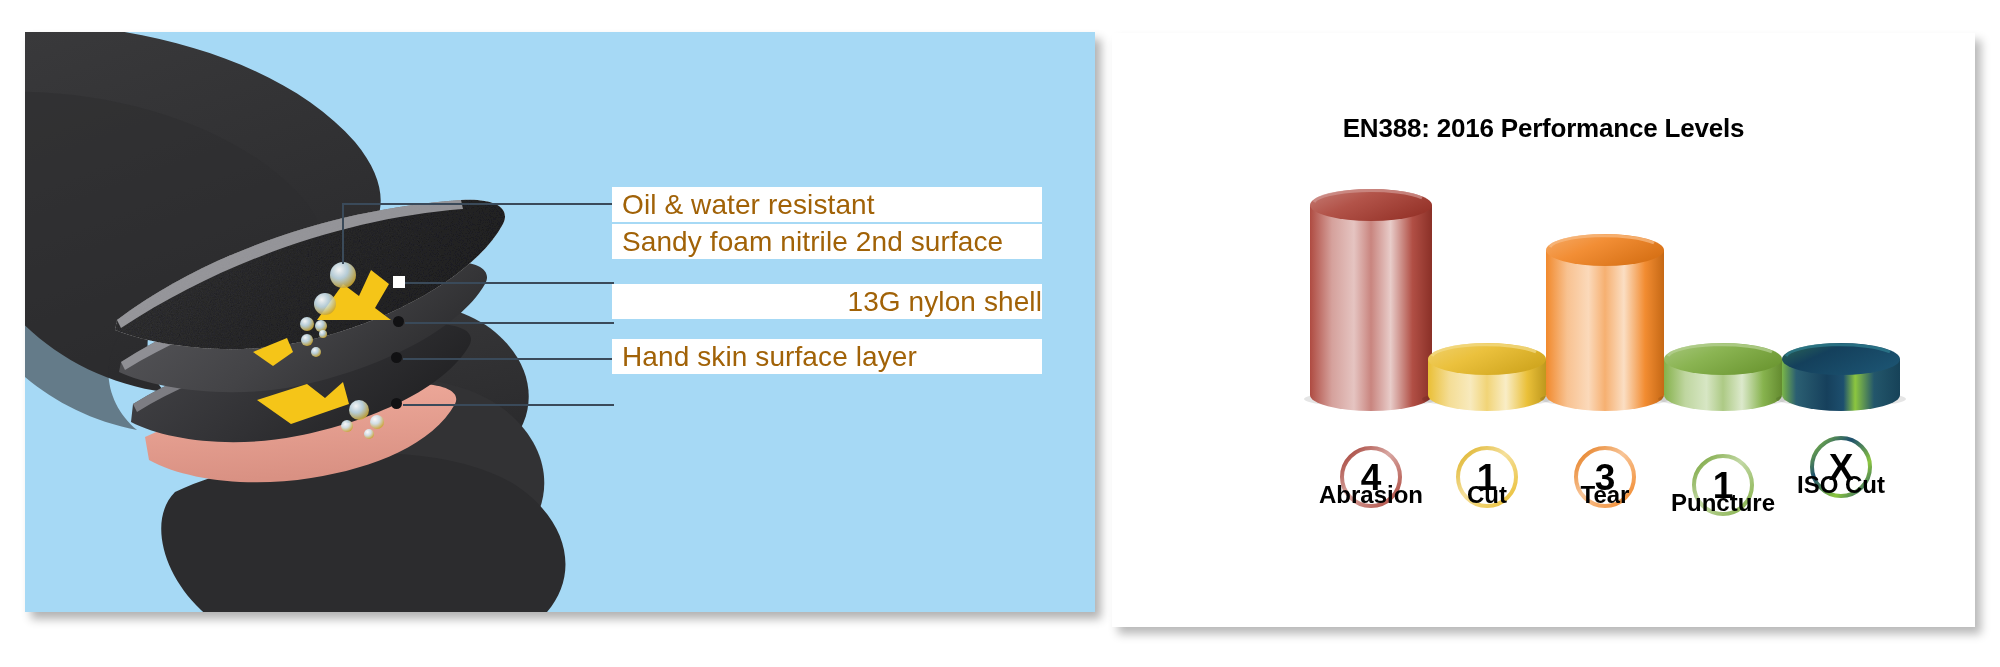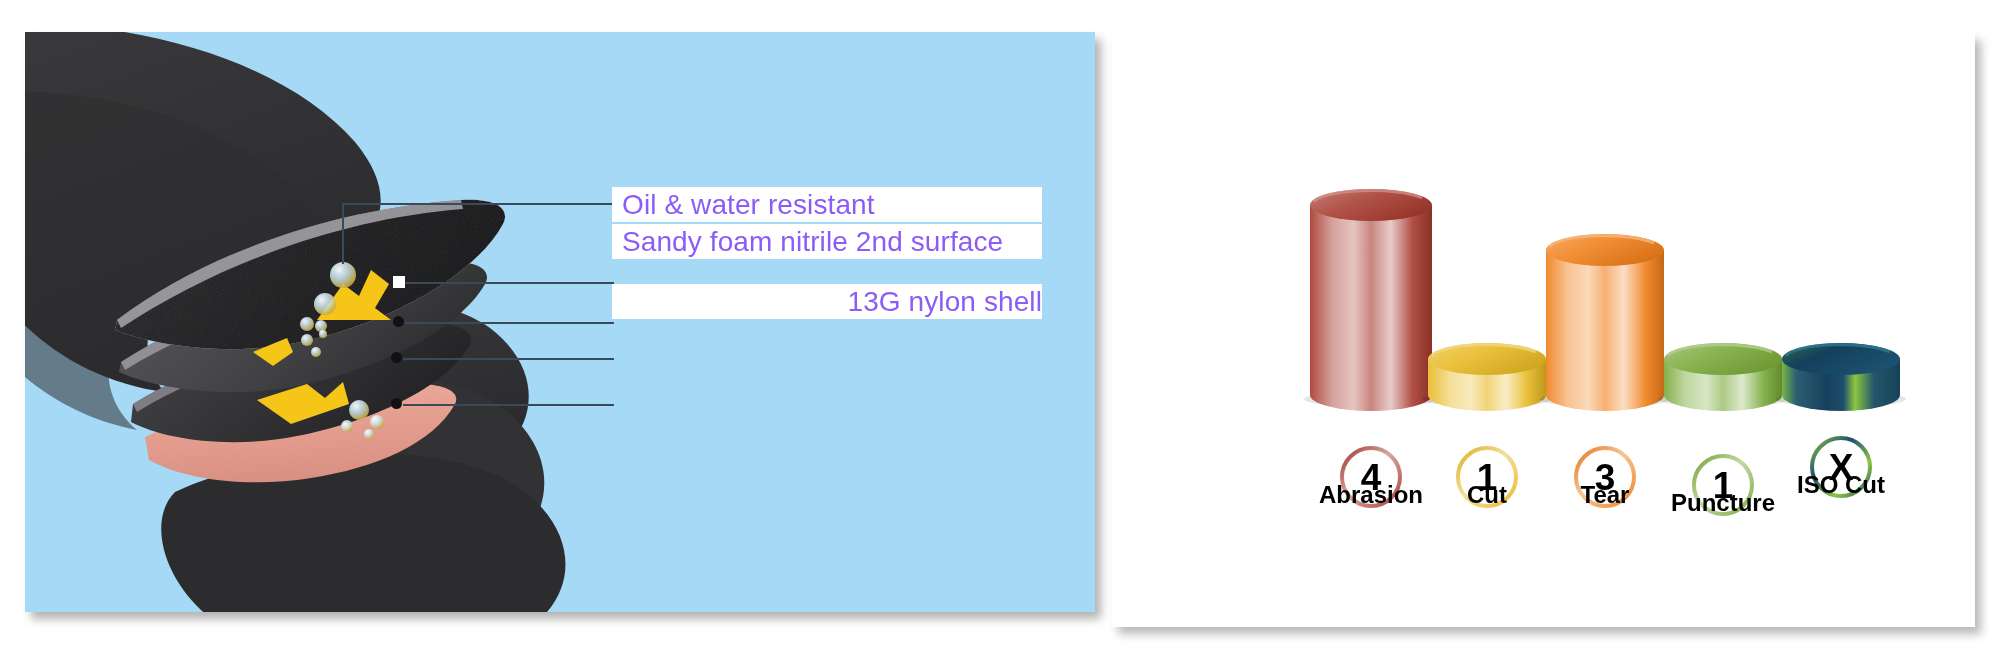--- a/index.html
+++ b/index.html
@@ -17,21 +17,21 @@
   
   #glove-art{position:absolute;left:0;top:0;width:1070px;height:580px;}
   #glove-art svg{display:block;}
 
   
   .callout{
     position:absolute;left:587px;height:35px;width:430px;
     background:#ffffff;display:flex;align-items:center;
   }
   .callout span{
-    font-size:28px;color:#8b5cf6;white-space:nowrap;
+    font-size:28px;color:#a16207;white-space:nowrap;
     padding-left:10px;letter-spacing:.1px;line-height:1;
   }
   #callout-0{top:155px;}
   #callout-1{top:192px;}
   #callout-2{top:230px;}
   #callout-3{top:252px;justify-content:flex-end;}
   #callout-4{top:307px;}
 
   
   .leader{position:absolute;height:2px;background:#3a4a5a;}
@@ -163,23 +163,27 @@
 
   <div class="callout" id="callout-0">
     <span>Oil &amp; water resistant</span>
   </div>
   <div class="callout" id="callout-1">
     <span>Sandy foam nitrile 2nd surface</span>
   </div>
   <div class="callout" id="callout-3">
     <span>13G nylon shell</span>
   </div>
+  <div class="callout" id="callout-4">
+    <span>Hand skin surface layer</span>
+  </div>
 </div>
 
 <div id="right-panel">
+  <div id="chart-title">EN388: 2016 Performance Levels</div>
   <div id="plot-area"><svg width="863" height="594" viewBox="0 0 863 594">
         <defs>
           <linearGradient id="barGrad0" x1="0" y1="0" x2="1" y2="0">
             <stop offset="0" stop-color="#af4b41"></stop>
             <stop offset="0.18" stop-color="#d5a19c"></stop>
             <stop offset="0.36" stop-color="#e5c4c1"></stop>
             <stop offset="0.5" stop-color="#c9857f"></stop>
             <stop offset="0.66" stop-color="#e8ccc9"></stop>
             <stop offset="0.84" stop-color="#b14f45"></stop>
             <stop offset="1" stop-color="#8a3027"></stop>

